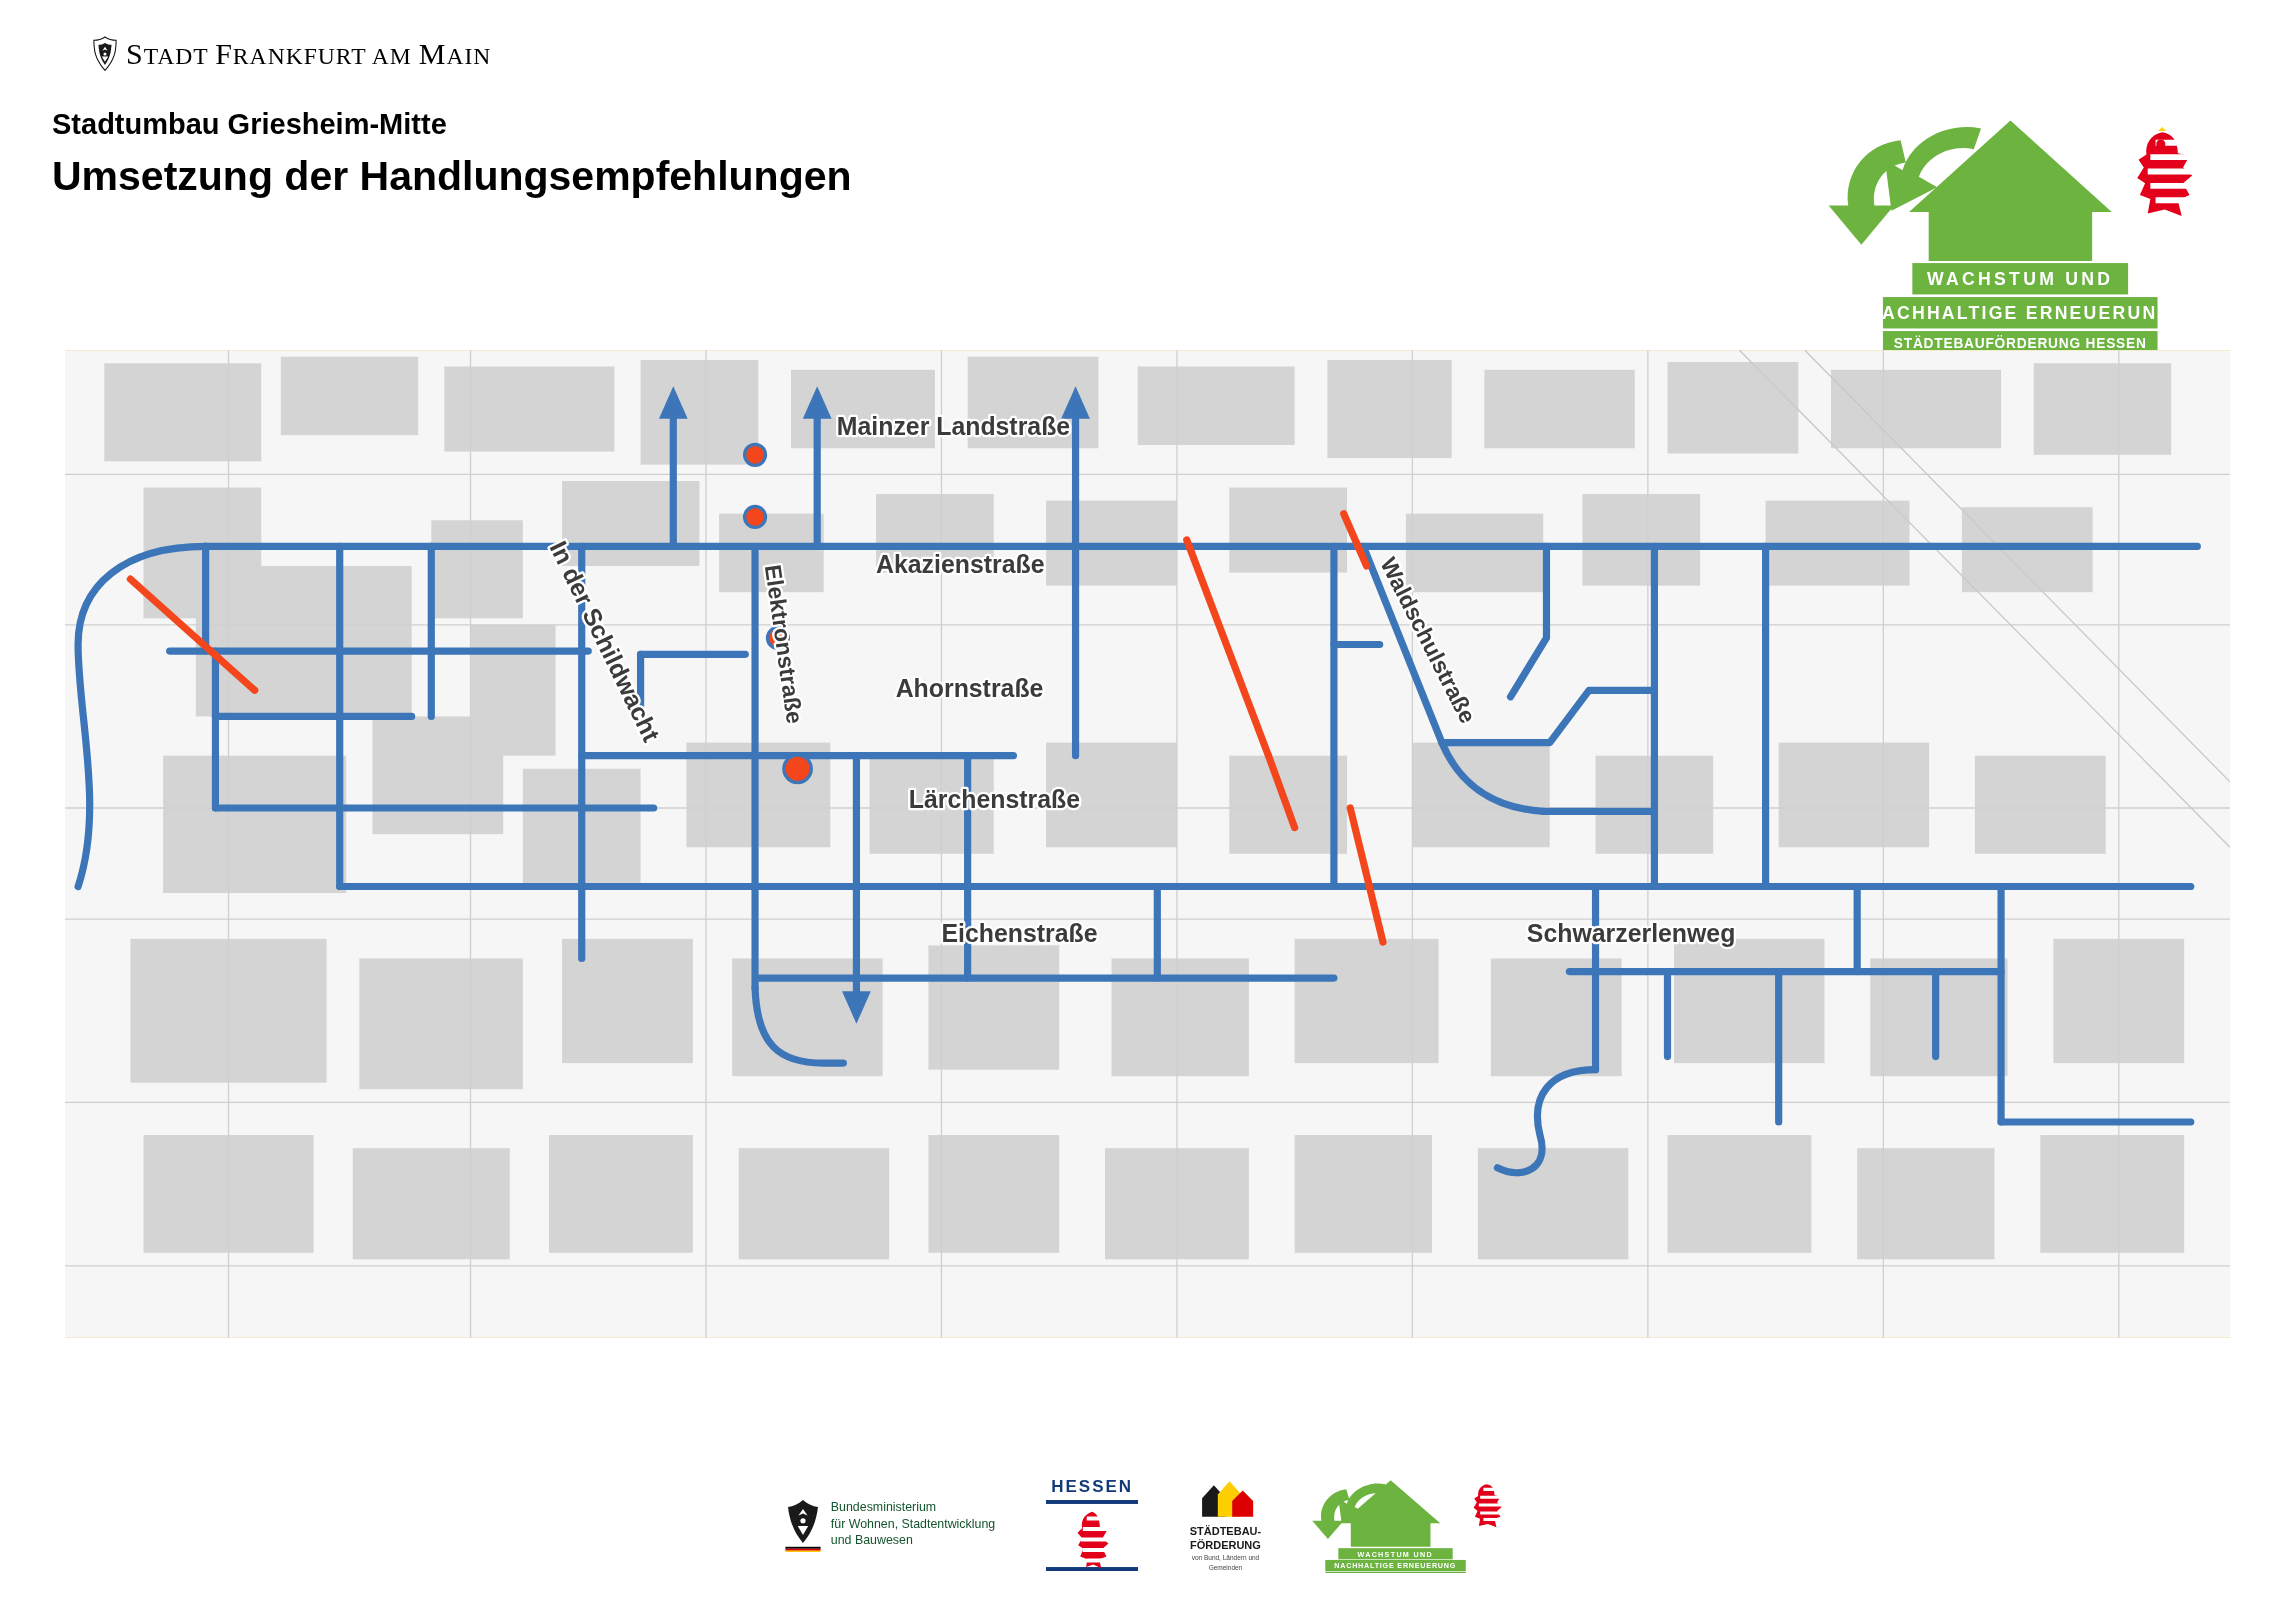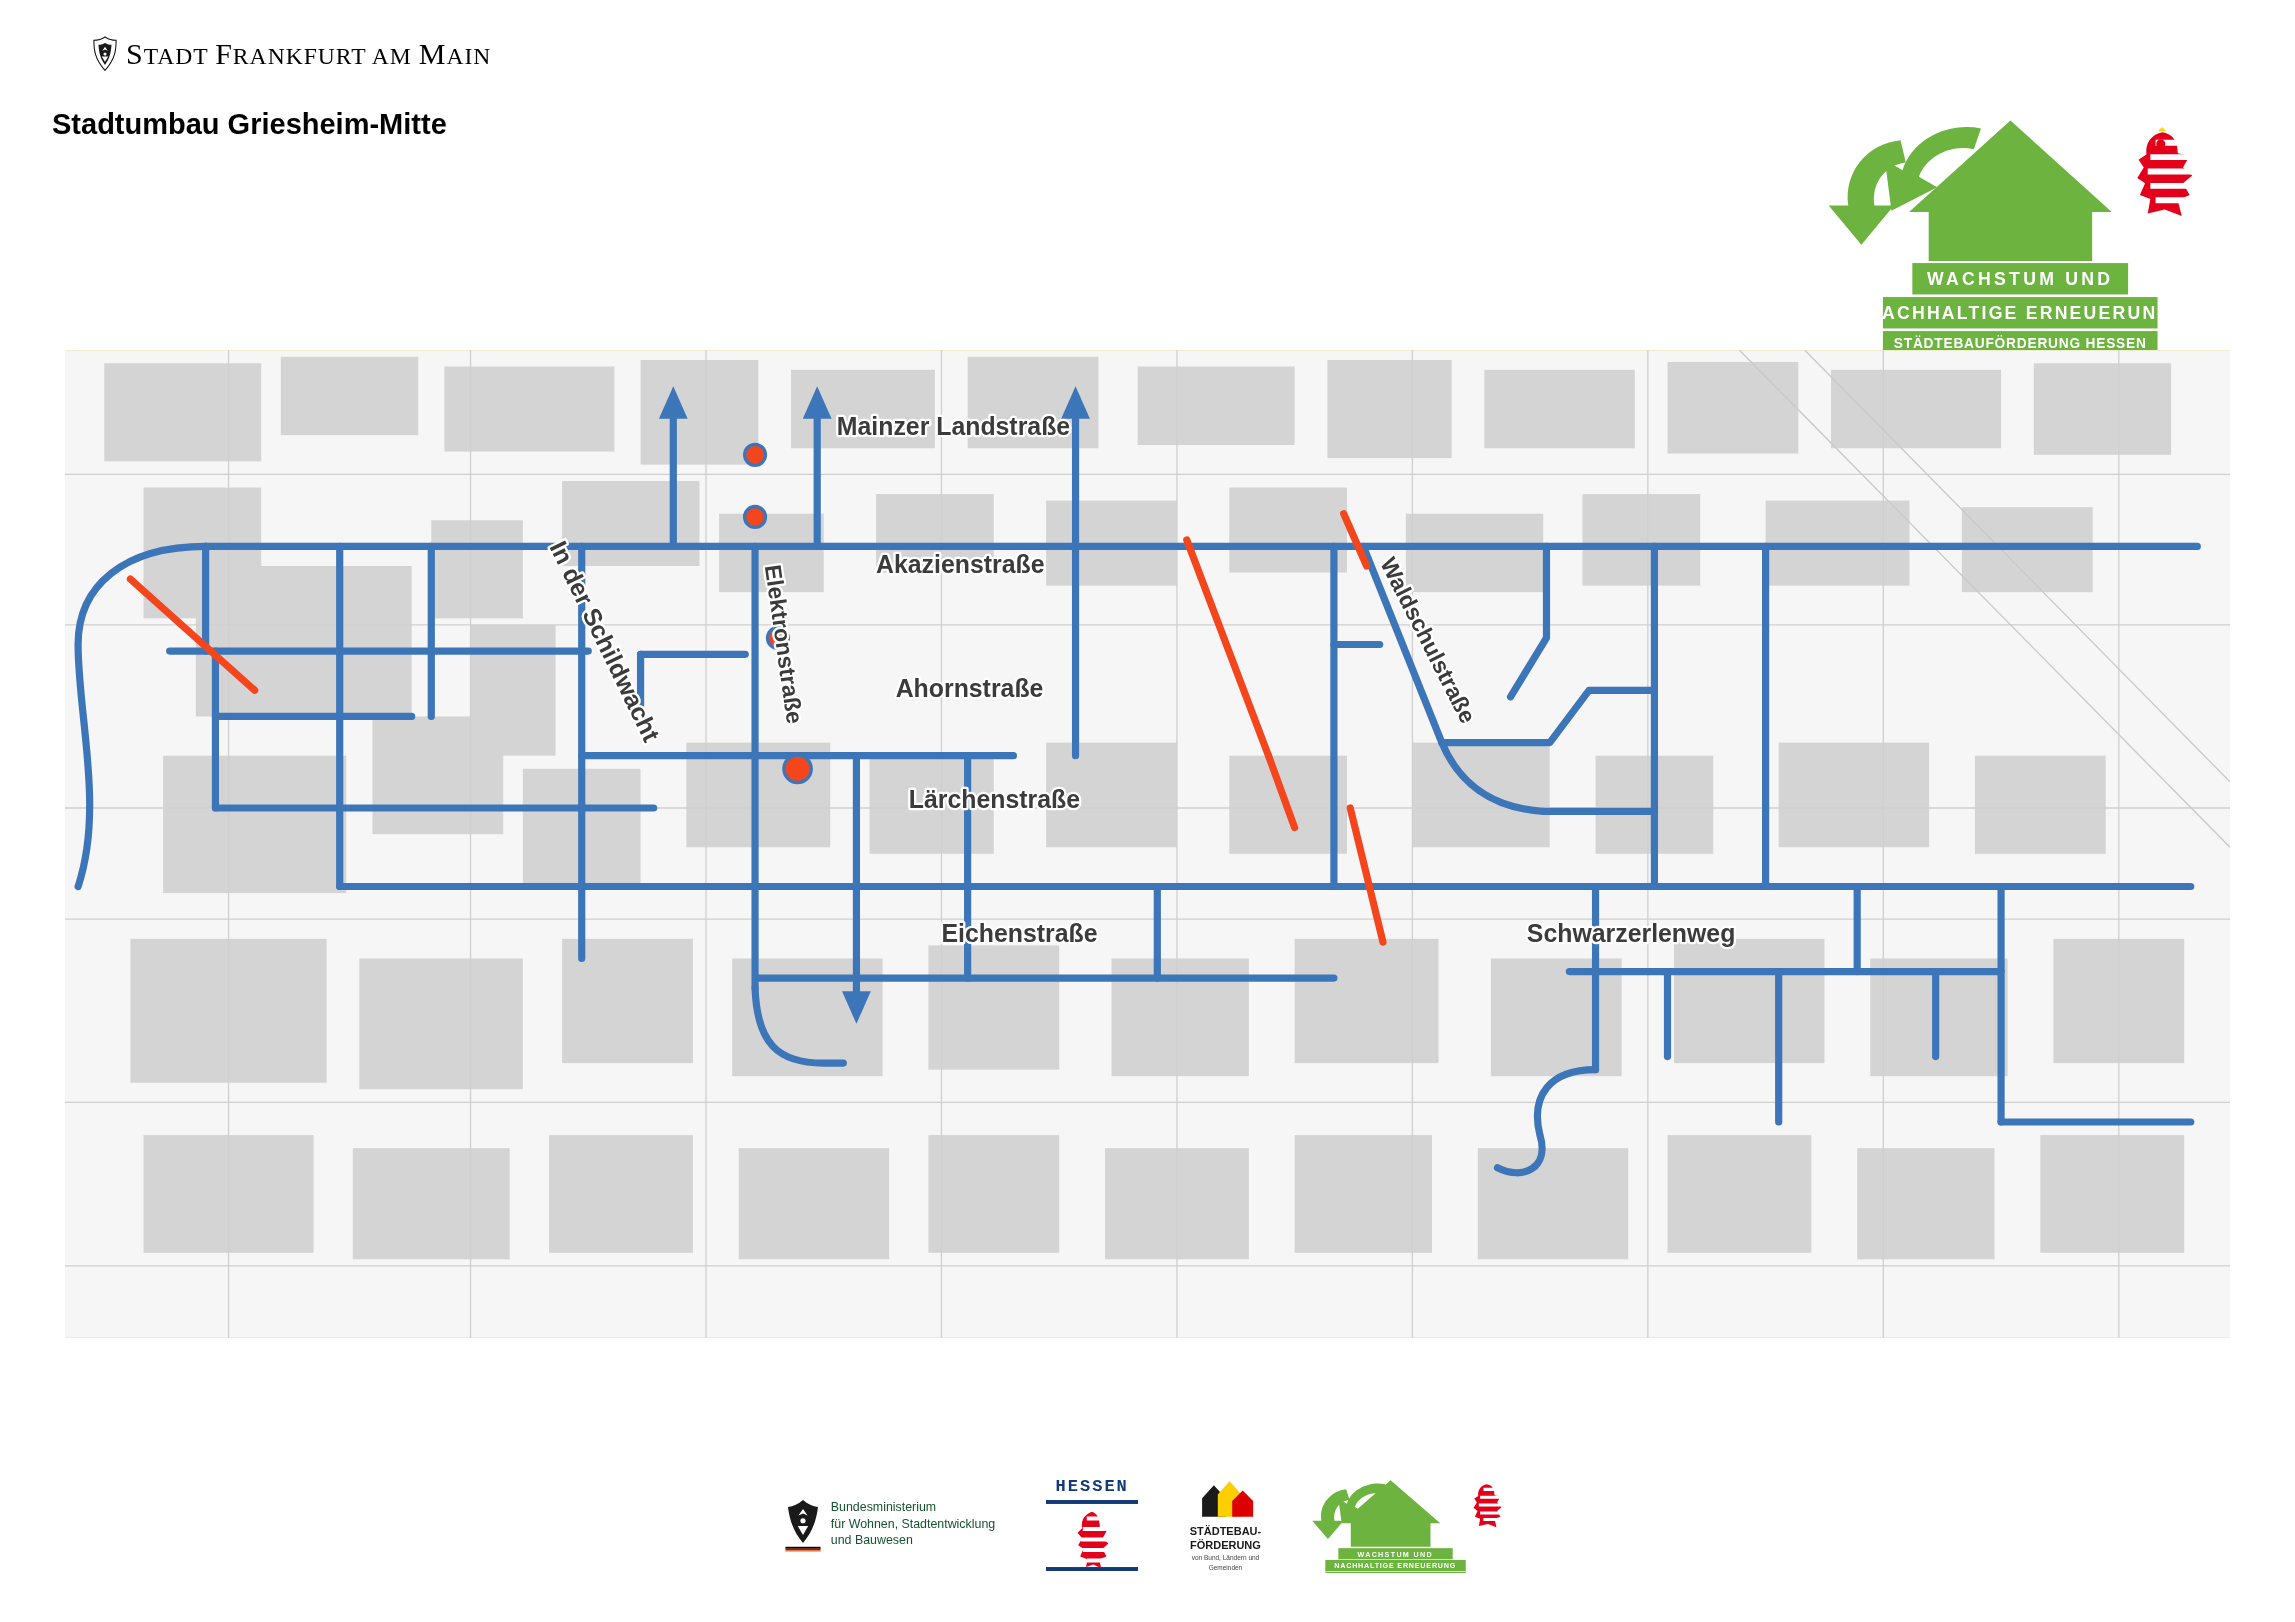--- a/index.html
+++ b/index.html
@@ -136,21 +136,20 @@
     margin-left: 5px;
     white-space: nowrap;
   }
   .hessen-cap {
     font-size: 17px;
     font-weight: bold;
     letter-spacing: 2px;
     color: #123a7a;
     text-align: center;
     margin-bottom: 3.3px;
-    font-family: Liberation Mono, monospace;
   }
   .stbf-text {
     font-size: 11px;
     font-weight: bold;
     color: #1a1a1a;
     line-height: 1.25;
     text-align: center;
     margin-top: 2.6px;
   }
   .stbf-sub {
@@ -186,20 +185,21 @@
     <circle cx="26" cy="29" r="2.4" fill="#ffffff"></circle>
     <path d="M21 33 L26 41 L31 33 Z" fill="#ffffff"></path>
   </svg>
   <div class="wordmark">
     <span class="cap">S</span>TADT <span class="cap">F</span>RANKFURT AM <span class="cap">M</span>AIN
   </div>
 </div>
 
 <div id="title-block">
   <p class="subtitle">Stadtumbau Griesheim-Mitte</p>
+  <p class="maintitle2">Umsetzung der Handlungsempfehlungen</p>
 </div>
 
 <div id="program-logo">
   <svg viewBox="0 0 640 390" width="419" height="255">
 
     <g>
       <path class="wn-green" d="M300 10 L455 150 L425 150 L425 225 L175 225 L175 150 L145 150 Z"></path>
       <path class="wn-green" d="M132 40 C80 45 45 90 52 140 L22 140 L72 200 L122 140 L92 140 C87 106 108 78 140 74 Z"></path>
       <path class="wn-green" d="M255 22 C205 12 150 38 135 86 L108 70 L118 148 L188 112 L160 96 C172 64 210 46 244 54 Z"></path>
     </g>

